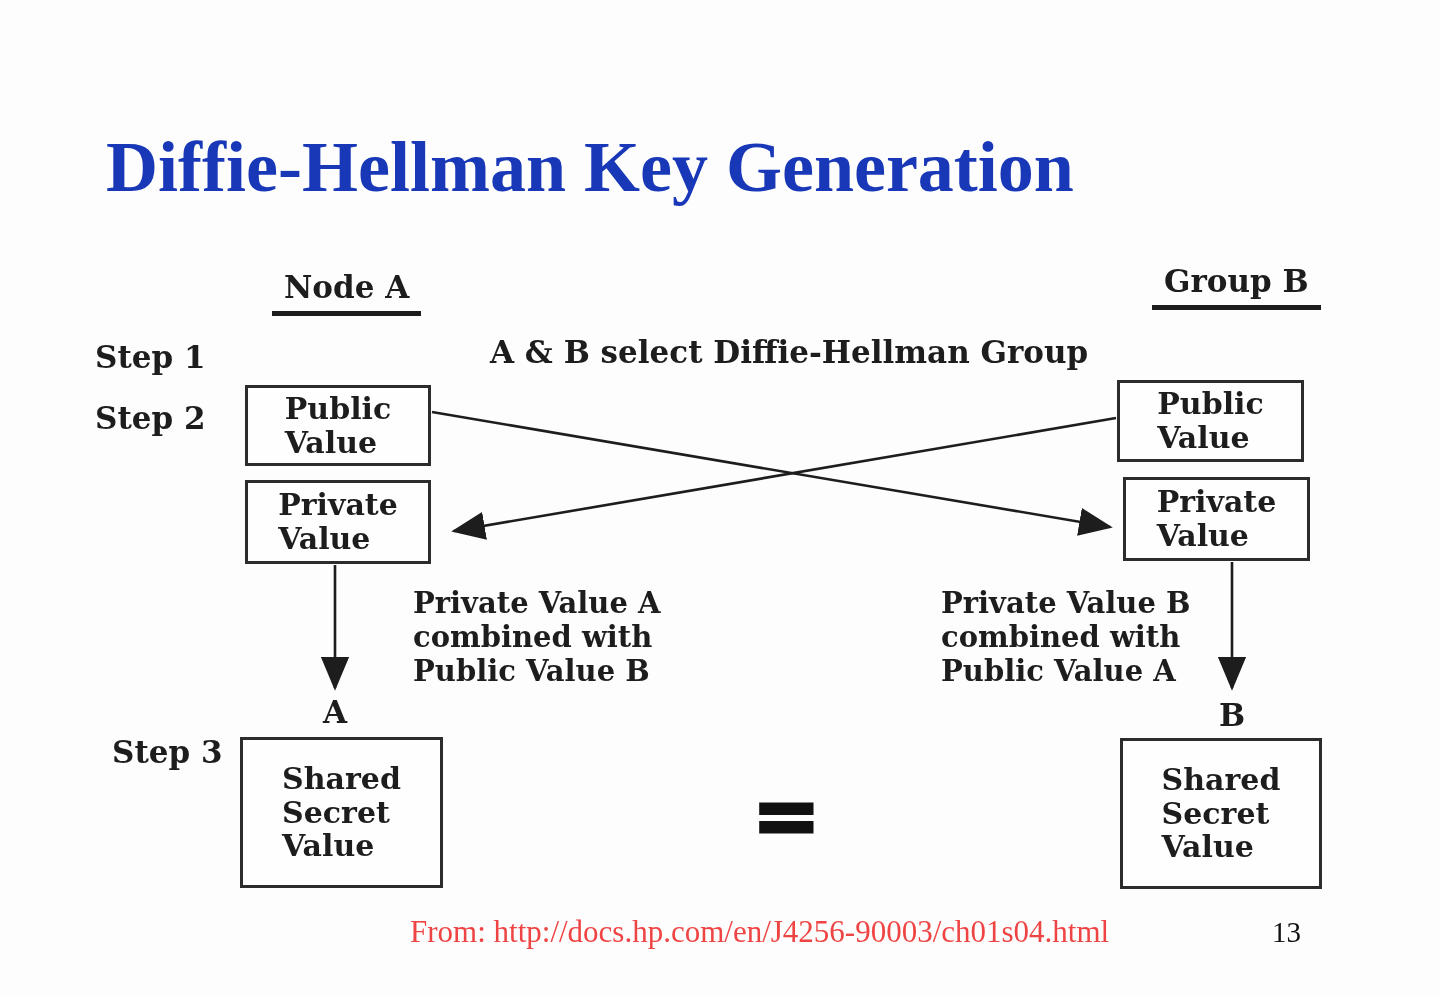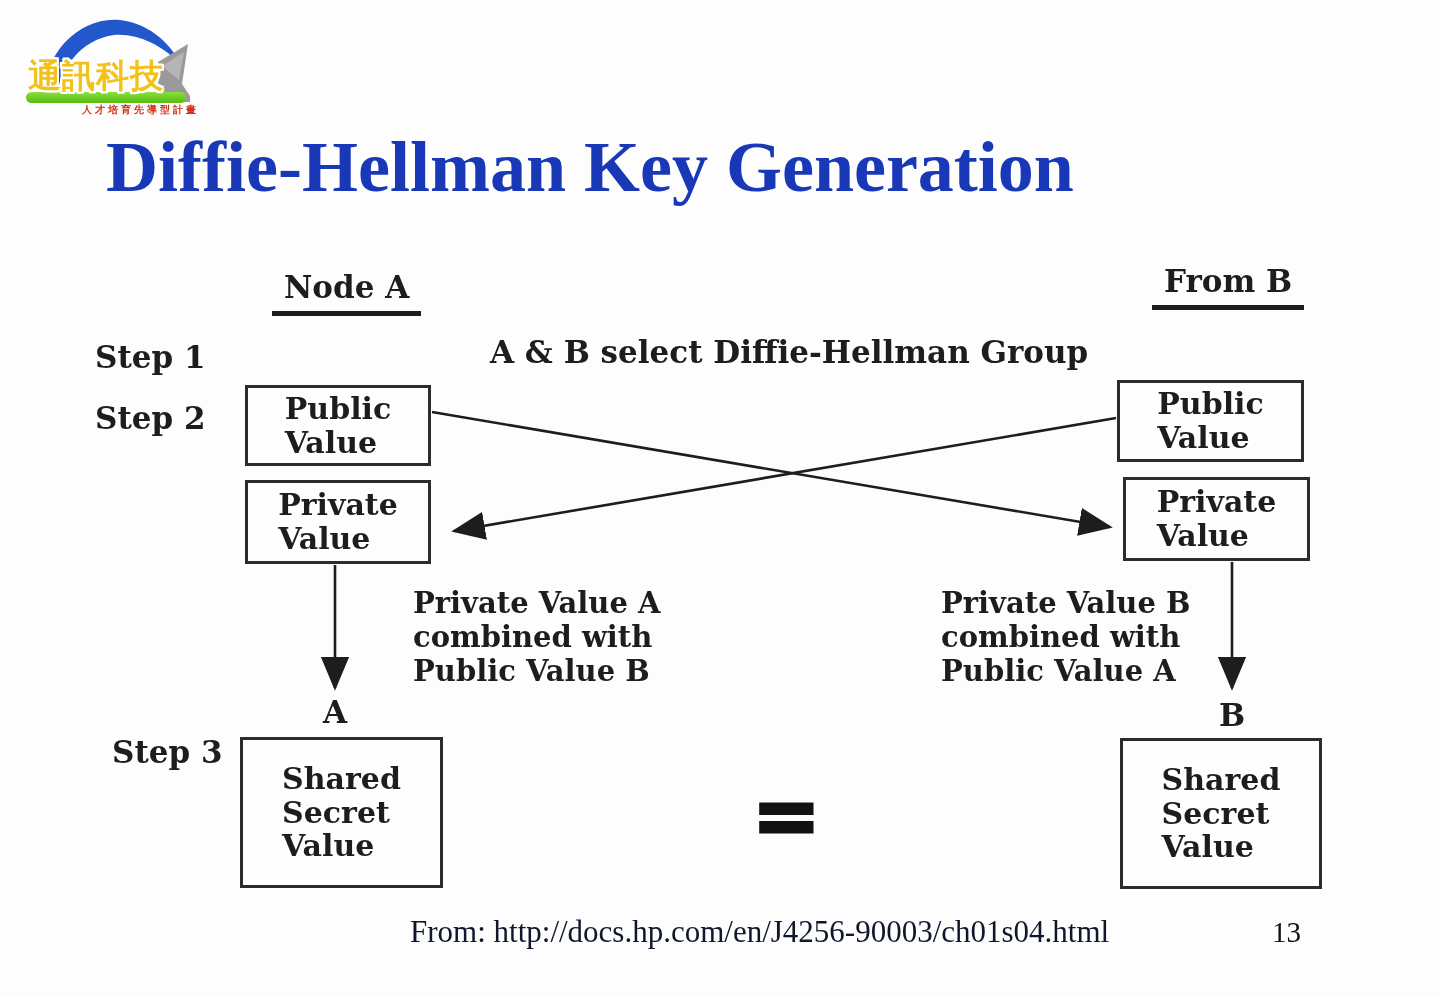--- a/index.html
+++ b/index.html
@@ -63,54 +63,41 @@
     font-size: 82px; font-weight: bold; color: #111;
     -webkit-text-stroke: 3px #111;
     font-family: "DejaVu Sans", sans-serif;
   }
   .arrows-svg { position: absolute; left: 0; top: 0; pointer-events: none; }
 
   
   .footer-source {
     position: absolute; left: 410px; top: 914px;
     font-family: "Liberation Serif", serif;
-    font-size: 31px; color: #0f172a; white-space: nowrap;
+    font-size: 31px; color: #ef4444; white-space: nowrap;
   }
   .page-number {
     position: absolute; left: 1272px; top: 916px;
     font-family: "Liberation Serif", serif;
     font-size: 29px; color: #111;
   }
 </style>
 </head>
 <body>
 
 <div class="slide">
 
-  <div class="logo">
-    <svg width="178" height="104" viewBox="0 0 178 104">
-      <path d="M30,97 C31,44 70,10 108,14 C140,18 160,40 170,60
-               C150,38 124,27 102,29 C70,33 46,62 44,97 Z" fill="#2258cc"></path>
-      <g>
-        <path d="M146,56 L176,38 L170,78 L182,96 L154,96 L146,80 Z" fill="#9a9a9a"></path>
-        <path d="M150,60 L172,46 L167,74 Z" fill="#b5b5b5"></path>
-      </g>
-    </svg>
-    <div class="logo-brand">通訊科技</div>
-    <div class="logo-bar"></div>
-    <div class="logo-tagline">人才培育先導型計畫</div>
-  </div>
 
   <div class="title">Diffie-Hellman Key Generation</div>
 
   <div class="diagram-label" style="left:272px; top:270px;">
     <span class="node-label">Node A</span>
   </div>
   <div class="diagram-label" style="left:1152px; top:264px;">
-    <span class="node-label">From B</span>
+    <span class="node-label">Group B</span>
   </div>
 
   <div class="diagram-label" style="left:95px; top:340px;">Step 1</div>
   <div class="diagram-label" style="left:95px; top:401px;">Step 2</div>
   <div class="diagram-label" style="left:112px; top:735px;">Step 3</div>
 
   <div class="diagram-label" style="left:490px; top:335px; width:550px; text-align:center;">A &amp; B select Diffie-Hellman Group</div>
 
   <div class="dbox" style="left:245px; top:385px; width:186px; height:81px;">Public
 Value</div>

